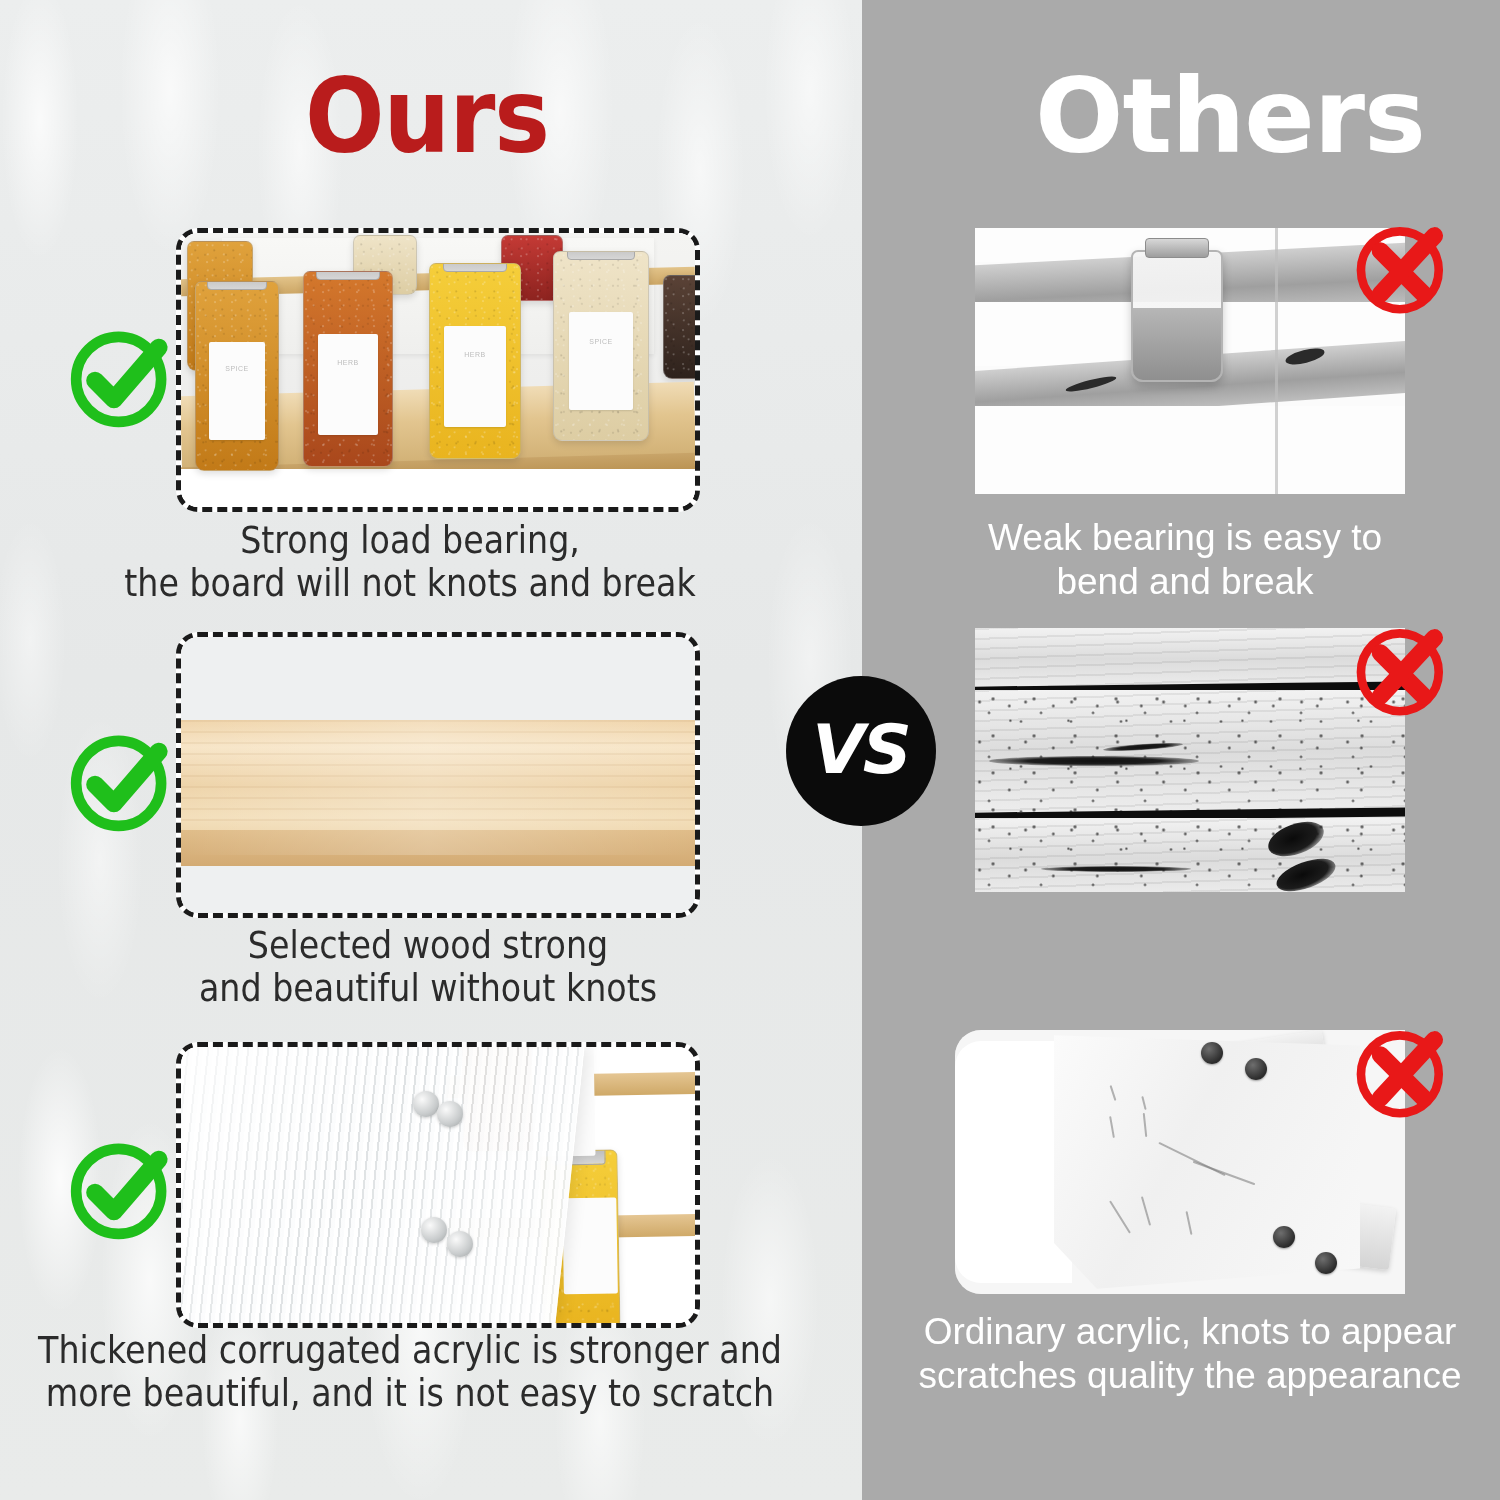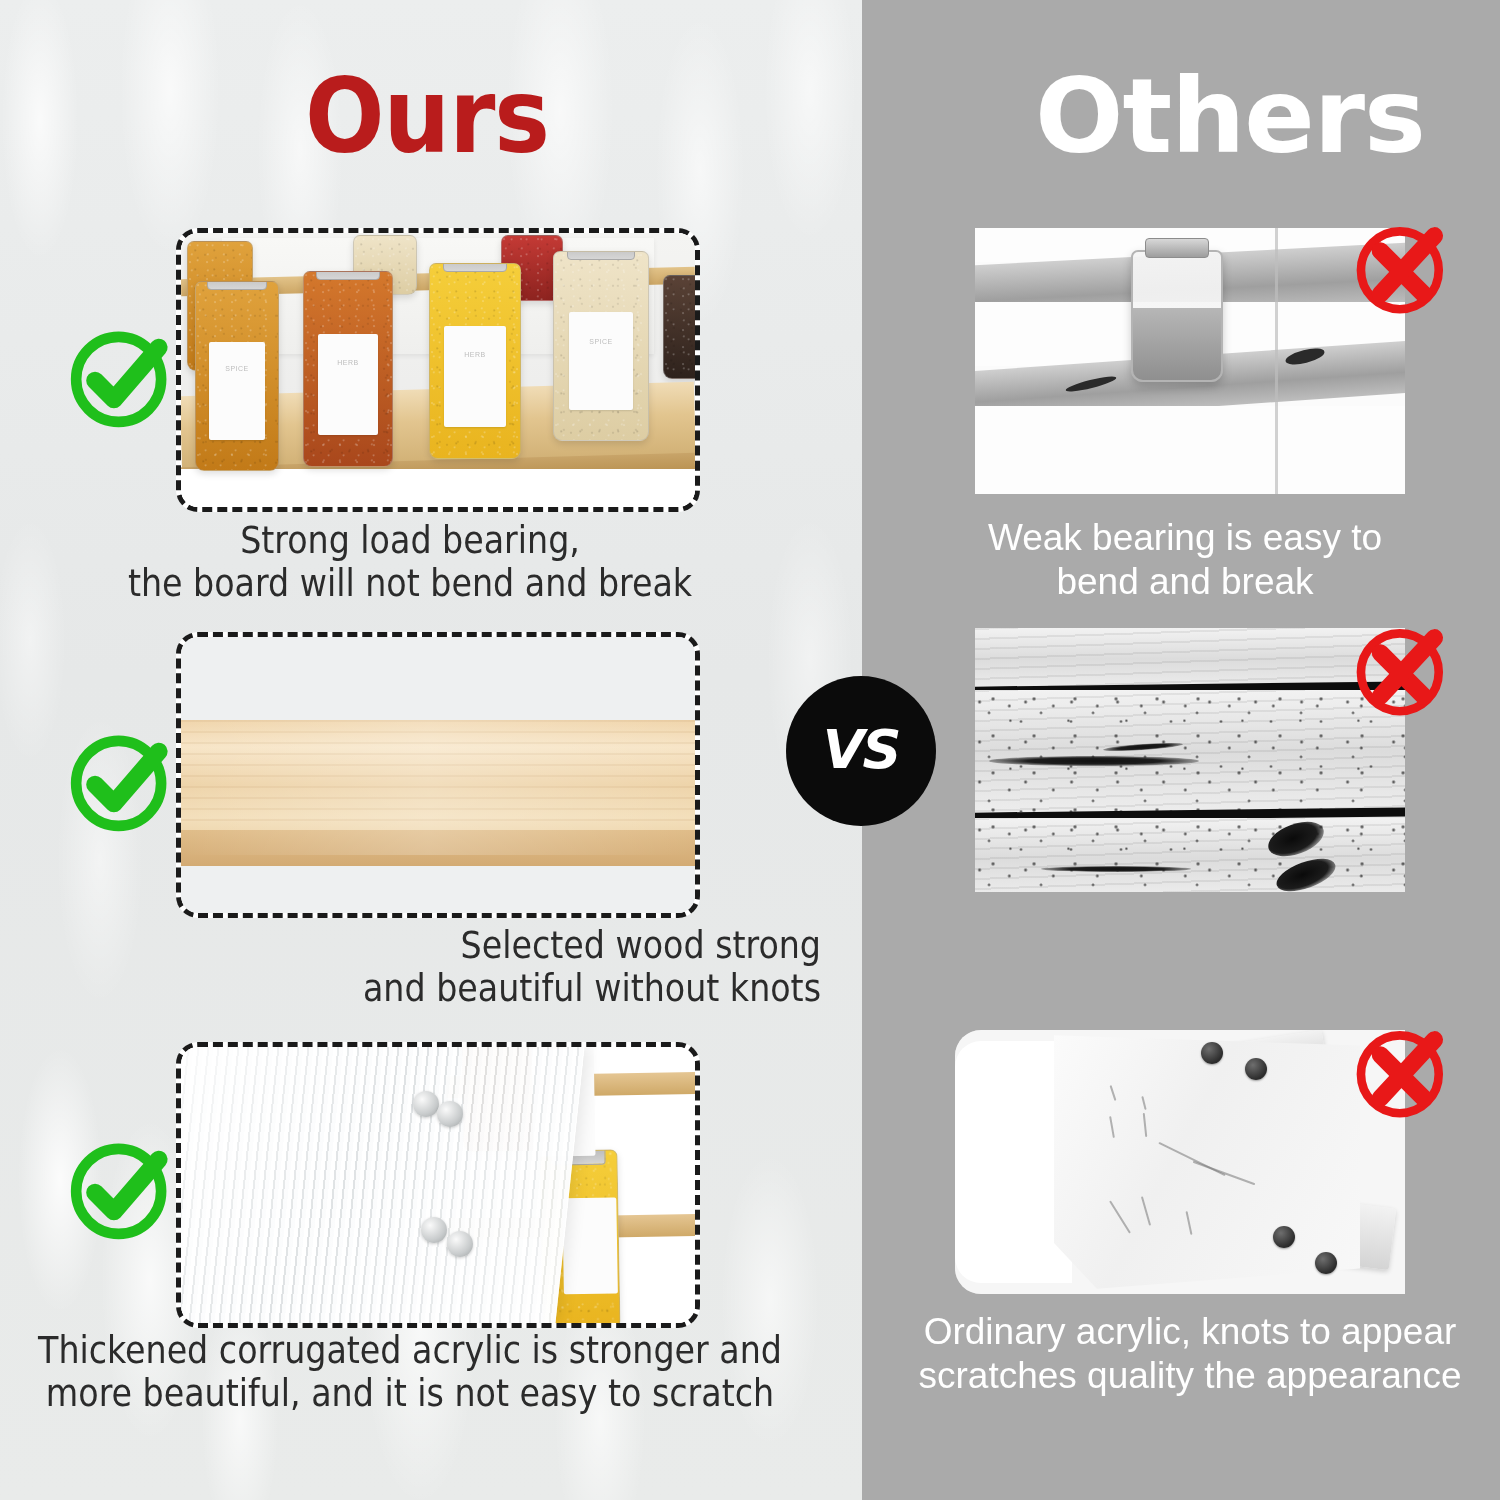--- a/index.html
+++ b/index.html
@@ -91,21 +91,21 @@
 
   
   .vs-badge {
     position:absolute; left:786px; top:676px;
     width:150px; height:150px; border-radius:50%;
     background:#0b0b0b;
     display:flex; align-items:center; justify-content:center;
     z-index:20;
   }
   .vs-badge span {
-    color:#fff; font-size:54px; font-weight:bold;
+    color:#fff; font-size:68px; font-weight:bold;
     font-family:"DejaVu Sans", sans-serif;
     font-style:italic; letter-spacing:-2px;
     transform:translateY(-2px);
   }
 
   
   .scene-jars { position:absolute; inset:0; background:#fdfdfd; }
   .sj-wall {
     position:absolute; left:0; top:0; width:100%; height:64%;
     background:linear-gradient(180deg,#f4f4f2 0%,#ededec 100%);
@@ -366,39 +366,39 @@
       <div class="jar grain-oats" style="left:372px; top:18px; width:96px; height:190px;">
         <div class="speckle"></div>
         <div class="lid"></div>
         <div class="label">SPICE</div>
       </div>
     </div>
   </div>
 
   <div class="ours-caption" style="left:0px; top:520px;">
     <div>Strong load bearing,</div>
-    <div>the board will not bend and break</div>
+    <div>the board will not knots and break</div>
   </div>
 
   <div class="check-icon" style="left:62px; top:722px;">
     <svg viewBox="0 0 100 100" width="118" height="118">
       <circle cx="48" cy="52" r="36" fill="none" stroke="#1fbf1b" stroke-width="9"></circle>
       <path d="M28 53 L44 69 L82 25" fill="none" stroke="#1fbf1b" stroke-width="15" stroke-linecap="round" stroke-linejoin="round"></path>
     </svg>
   </div>
 
   <div class="ours-frame" style="left:176px; top:632px; width:524px; height:286px;">
     <div class="scene-board">
       <div class="sb-plank2"></div>
       <div class="sb-edge"></div>
       <div class="sb-highlight"></div>
     </div>
   </div>
 
-  <div class="ours-caption" style="left:1px; top:925px;text-align:right;">
+  <div class="ours-caption" style="left:18px; top:925px;">
     <div>Selected wood strong</div>
     <div>and beautiful without knots</div>
   </div>
 
   <div class="check-icon" style="left:62px; top:1130px;">
     <svg viewBox="0 0 100 100" width="118" height="118">
       <circle cx="48" cy="52" r="36" fill="none" stroke="#1fbf1b" stroke-width="9"></circle>
       <path d="M28 53 L44 69 L82 25" fill="none" stroke="#1fbf1b" stroke-width="15" stroke-linecap="round" stroke-linejoin="round"></path>
     </svg>
   </div>

